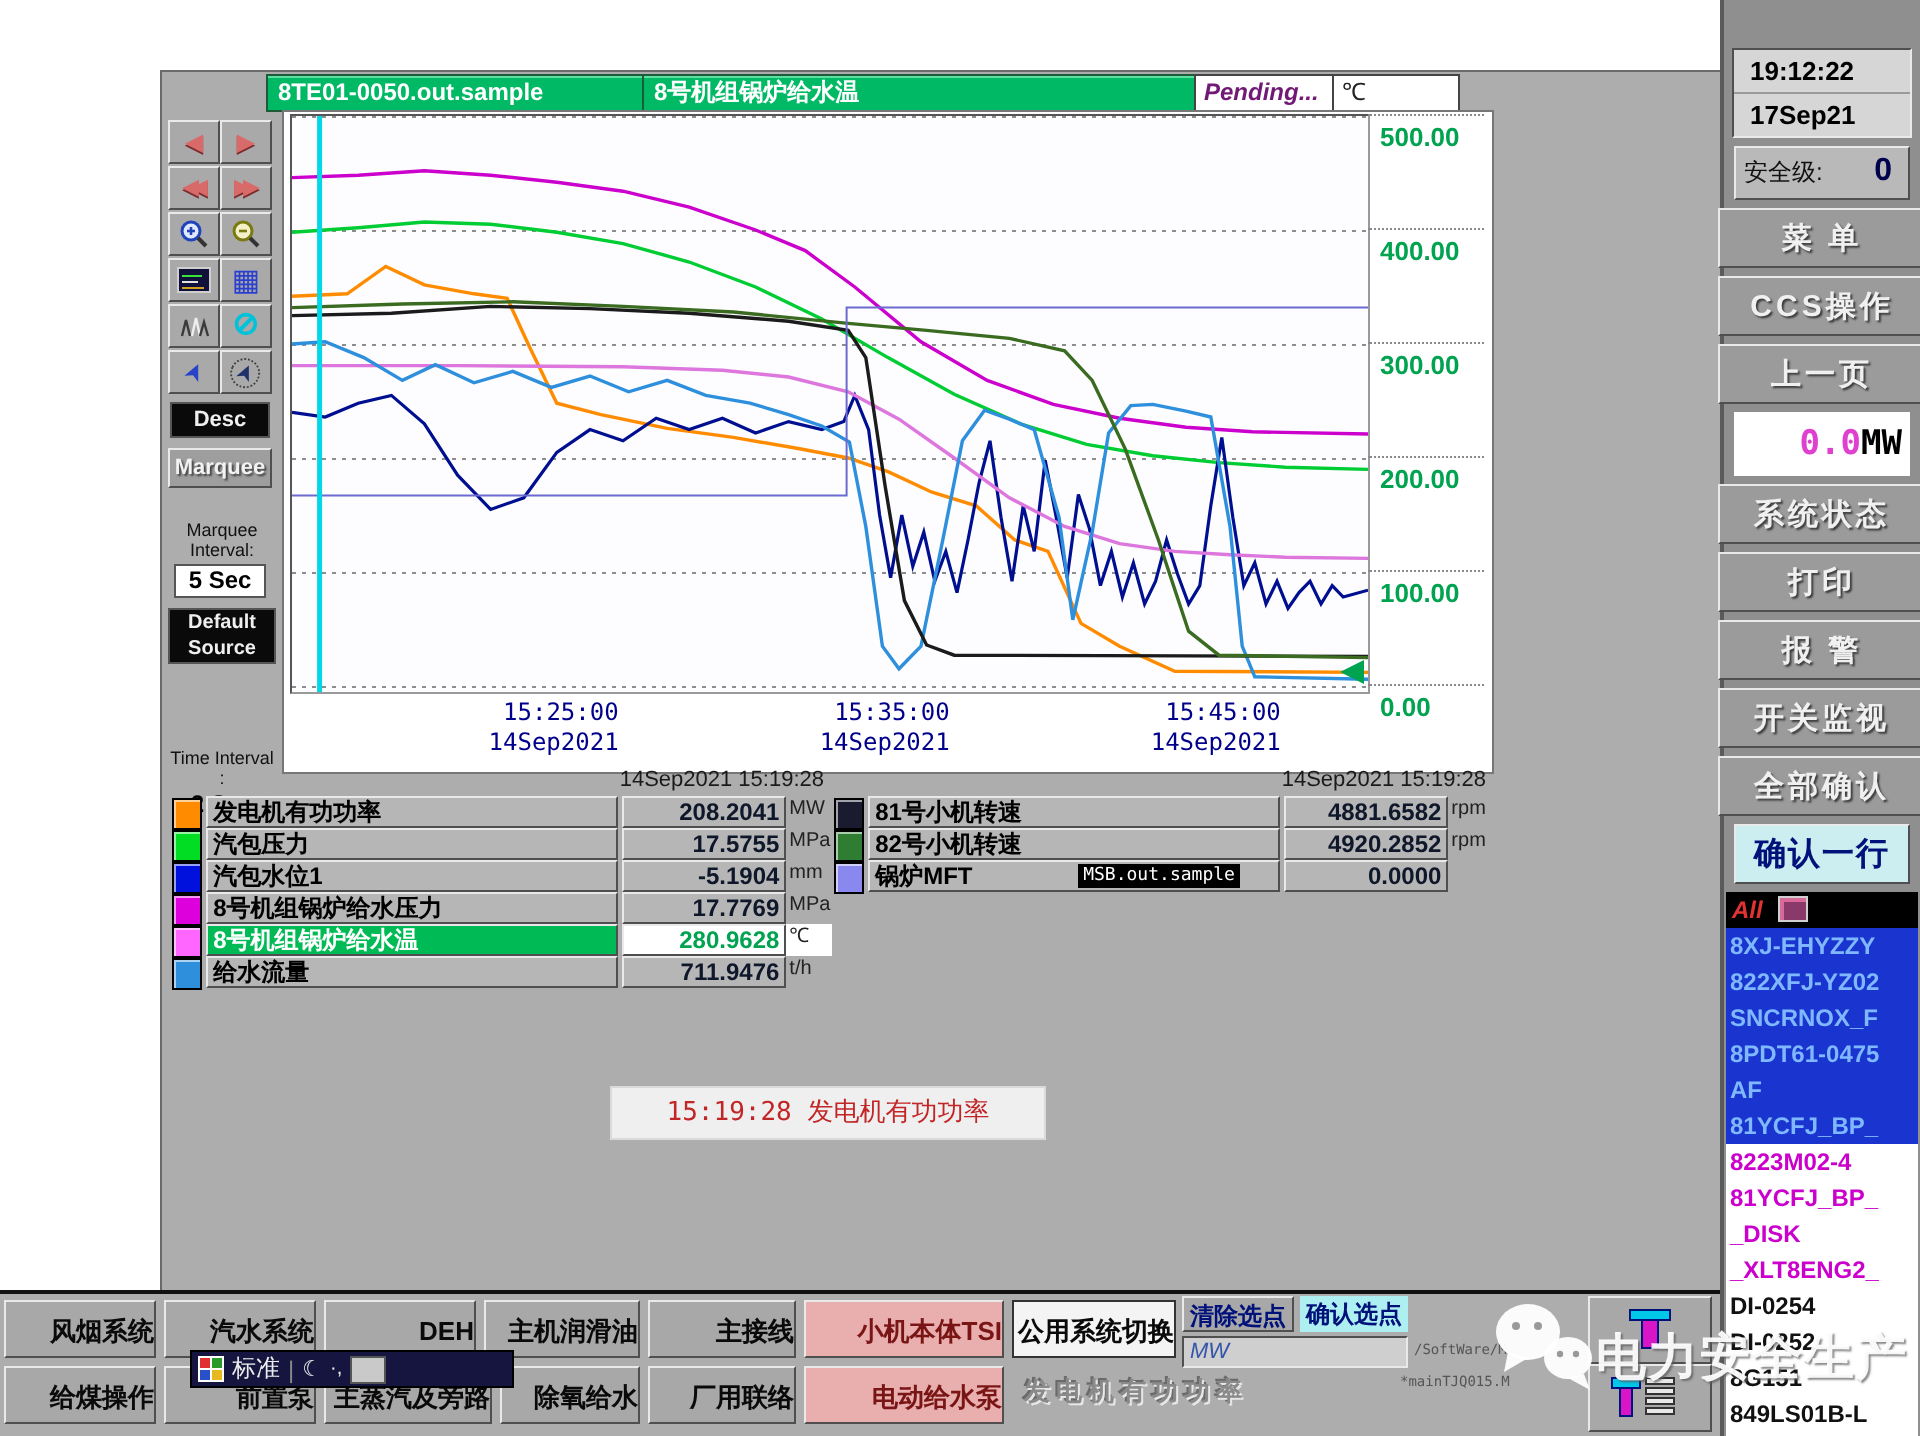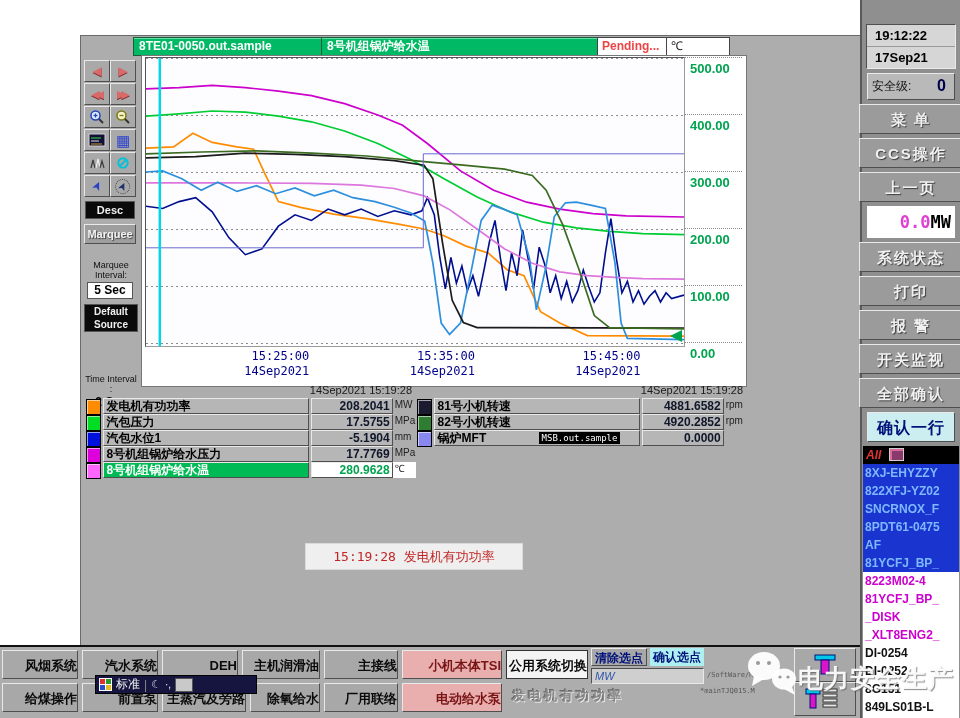--- a/index.html
+++ b/index.html
@@ -9,21 +9,21 @@
   .raised{border-top:1px solid #e9e9e9;border-left:1px solid #e9e9e9;border-right:1px solid #4f4f4f;border-bottom:1px solid #4f4f4f}
   .sunken{border-top:1px solid #4f4f4f;border-left:1px solid #4f4f4f;border-right:1px solid #e9e9e9;border-bottom:1px solid #e9e9e9}
 
   
   #canvas{left:80px;top:35px;width:780px;height:610px;background:#adadad;border:1px solid #6a6a6a}
 
   
   .greenbox{height:17px;background:#00b964;border:1px solid #1c5c3a;color:#fff;font-weight:bold;
             font-size:12px;line-height:17px;padding-left:5px;box-shadow:inset 0 1px 0 #5fe0a2}
   .whitebox{height:17px;background:#fff;border:1px solid #444;font-size:12px;line-height:17px;padding-left:4px}
-  #pendingbox{color:#ef4444;font-weight:bold;}
+  #pendingbox{color:#701a75;font-weight:bold;font-style:italic}
   #unitbox{color:#222}
 
   
   #ltb{left:84px;top:60px;width:54px}
   .tb-grid{display:grid;grid-template-columns:25px 25px;grid-gap:1px}
   .tbtn{width:24px;height:20px;background:#a9a9a9;display:flex;align-items:center;justify-content:center;overflow:hidden}
   .arrow{color:#d96a6a;font-size:12px;line-height:1;text-shadow:0 1px 0 #7a2a2a}
   .dbl{letter-spacing:-4px;font-size:11px;padding-right:3px}
   .blk-btn{background:#0a0a0a;color:#efefef;font-weight:bold;text-align:center;border:1px solid #555}
   .gray-btn{background:#9e9e9e;color:#f2f2f2;font-weight:bold;text-align:center;text-shadow:1px 1px 1px #444}
@@ -252,20 +252,26 @@
         <div class="namecell raised">8号机组锅炉给水压力</div>
         <div class="valcell raised">17.7769</div>
         <div class="unitcell">MPa</div>
       </div>
       <div class="lrow">
         <div class="swatchcell" style="background: rgb(255, 102, 255);"></div>
         <div class="namecell raised sel-name">8号机组锅炉给水温</div>
         <div class="valcell raised sel-val">280.9628</div>
         <div class="unitcell sel-unit">℃</div>
       </div>
+      <div class="lrow">
+        <div class="swatchcell" style="background: rgb(46, 143, 221);"></div>
+        <div class="namecell raised">给水流量</div>
+        <div class="valcell raised">711.9476</div>
+        <div class="unitcell">t/h</div>
+      </div>
     </div>
 </div>
 <div class="ltable" id="right-table" style="left:417px;top:384px">
   <div class="thead">14Sep2021  15:19:28</div>
   <div class="tbody">
       <div class="lrow">
         <div class="swatchcell" style="background: rgb(27, 27, 48);"></div>
         <div class="namecell raised">81号小机转速</div>
         <div class="valcell raised">4881.6582</div>
         <div class="unitcell">rpm</div>

